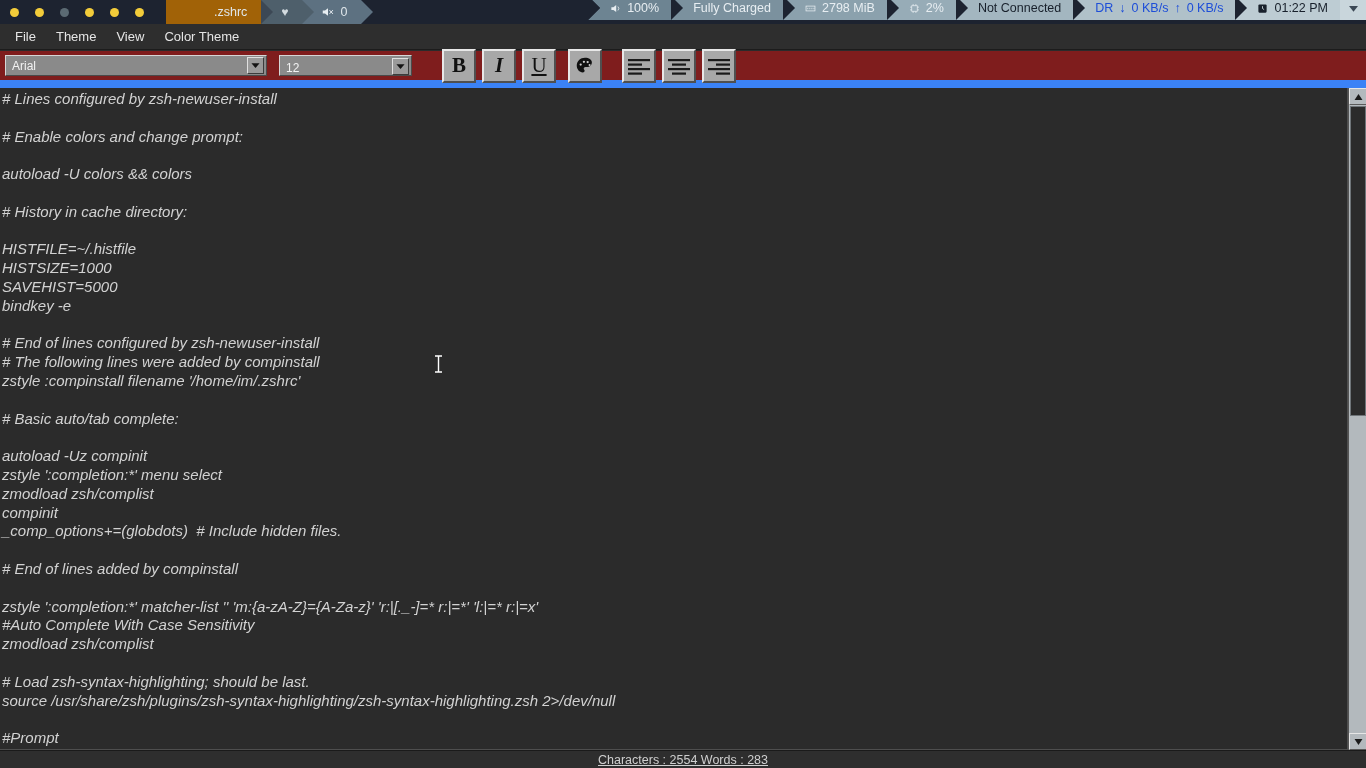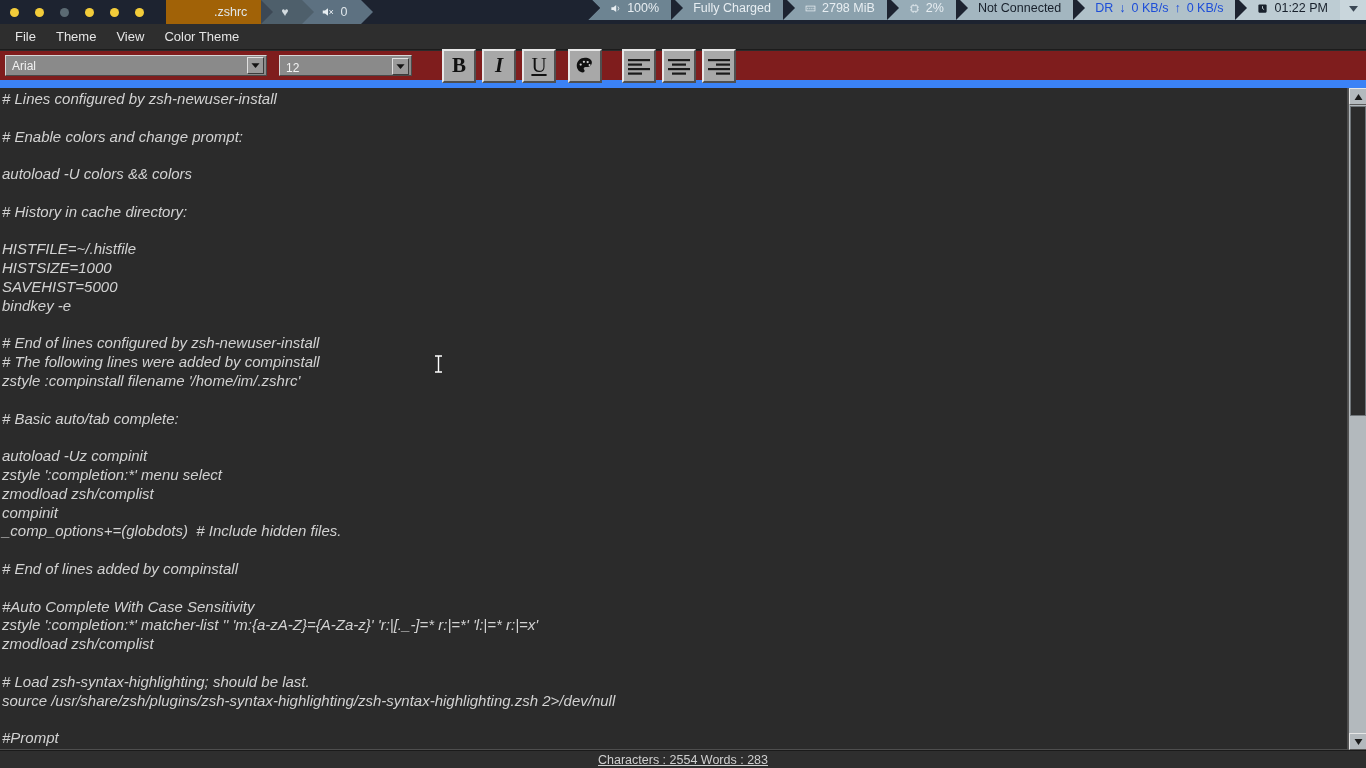--- a/index.html
+++ b/index.html
@@ -496,22 +496,22 @@
       <div class="line"># Basic auto/tab complete:</div>
       <div class="line blank">&nbsp;</div>
       <div class="line">autoload -Uz compinit</div>
       <div class="line">zstyle ':completion:*' menu select</div>
       <div class="line">zmodload zsh/complist</div>
       <div class="line">compinit</div>
       <div class="line">_comp_options+=(globdots)  # Include hidden files.</div>
       <div class="line blank">&nbsp;</div>
       <div class="line"># End of lines added by compinstall</div>
       <div class="line blank">&nbsp;</div>
+      <div class="line">zstyle ':completion:*' matcher-list '' 'm:{a-zA-Z}={A-Za-z}' 'r:|[._-]=* r:|=*' 'l:|=* r:|=x'</div>
       <div class="line">#Auto Complete With Case Sensitivity</div>
-      <div class="line">zstyle ':completion:*' matcher-list '' 'm:{a-zA-Z}={A-Za-z}' 'r:|[._-]=* r:|=*' 'l:|=* r:|=x'</div>
       <div class="line">zmodload zsh/complist</div>
       <div class="line blank">&nbsp;</div>
       <div class="line"># Load zsh-syntax-highlighting; should be last.</div>
       <div class="line">source /usr/share/zsh/plugins/zsh-syntax-highlighting/zsh-syntax-highlighting.zsh 2&gt;/dev/null</div>
       <div class="line blank">&nbsp;</div>
       <div class="line">#Prompt</div>
     </div>
 
   <div id="caret">
     <svg width="9" height="18" viewBox="0 0 9 18">

